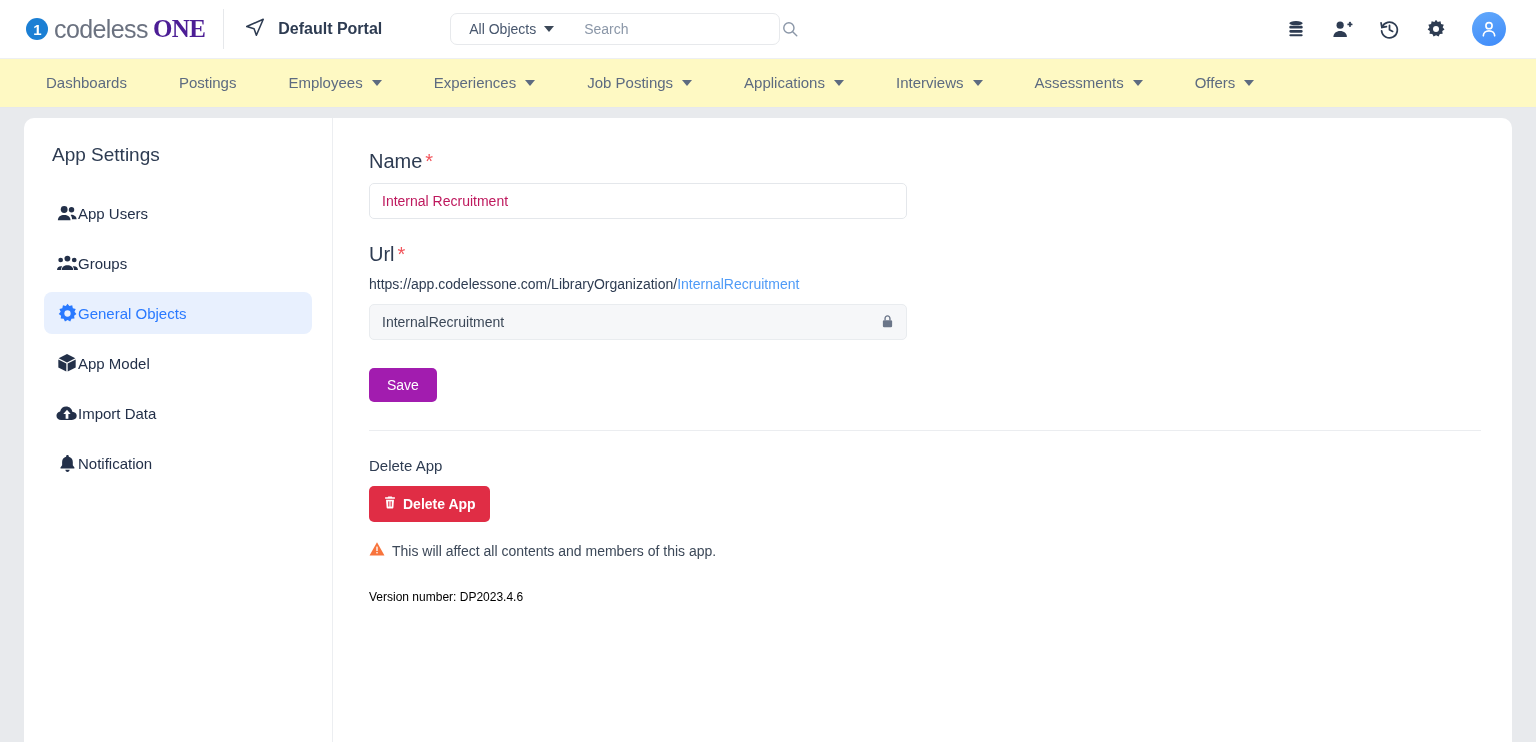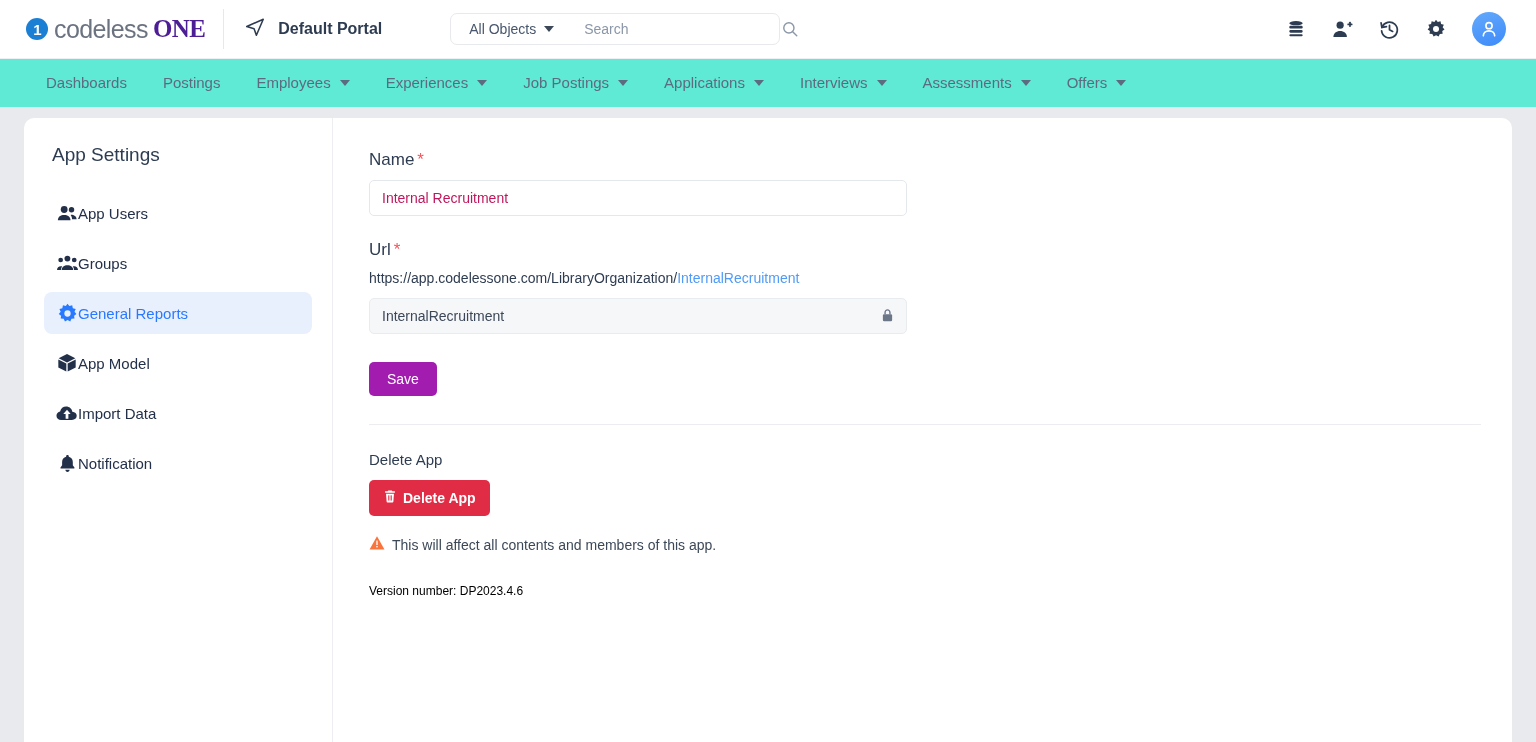--- a/index.html
+++ b/index.html
@@ -117,27 +117,27 @@
   .avatar {
     width: 34px; height: 34px;
     border-radius: 50%;
     background: linear-gradient(160deg, #63a9fb, #3e8bfa);
     display: flex; align-items: center; justify-content: center;
   }
 
   
   .navbar {
     height: 50px;
-    background: #5eead4;
+    background: #fef9c3;
     border-top: 1px solid #edeff2;
     border-bottom: 1px solid #e6e8ec;
     display: flex;
     align-items: center;
     padding-left: 28px;
-    gap: 0;
+    gap: 16px;
   }
   .nav-item {
     display: flex; align-items: center; gap: 9px;
     font-size: 15px;
     color: #5d6b80;
     padding: 0 18px;
     height: 50px;
     line-height: 50px;
     cursor: pointer;
     white-space: nowrap;
@@ -195,21 +195,21 @@
     color: #2979ff;
   }
 
   
   .content {
     flex: 1;
     padding: 32px 32px 0 36px;
     position: relative;
   }
   .field-label {
-    font-size: 17px;
+    font-size: 20px;
     color: #2e3c52;
     margin-bottom: 10px;
   }
   .req { color: #f2545b; margin-left: 3px; }
   .text-input {
     width: 538px;
     height: 36px;
     border: 1px solid #e4e7eb;
     border-radius: 5px;
     padding: 0 12px;
@@ -449,21 +449,21 @@
           <span>Groups</span>
         </div>
 
         <div class="side-item active">
           <span class="ico">
             <svg width="21" height="21" viewBox="0 0 24 24" fill="#2979ff">
               <path d="M12 0.8l2.1 2.7 3.3-.8 .7 3.3 3.3 .8-1.4 3.1 2.2 2.6-2.7 2 .5 3.3-3.4 .3-1.5 3-3-1.6-3 1.6-1.5-3-3.4-.3 .5-3.3-2.7-2 2.2-2.6-1.4-3.1 3.3-.8 .7-3.3 3.3 .8z"></path>
               <circle cx="12" cy="12" r="3.6" fill="#e8f0fe"></circle>
             </svg>
           </span>
-          <span>General Reports</span>
+          <span>General Objects</span>
         </div>
 
         <div class="side-item">
           <span class="ico">
             <svg width="20" height="20" viewBox="0 0 24 24" fill="#233049">
               <path d="M12 1.2 22 6.3 12 11.4 2 6.3z"></path>
               <path d="M1.6 7.8 11.2 12.6v9.5L1.6 17.3z"></path>
               <path d="M22.4 7.8 12.8 12.6v9.5l9.6-4.8z"></path>
             </svg>
           </span>

